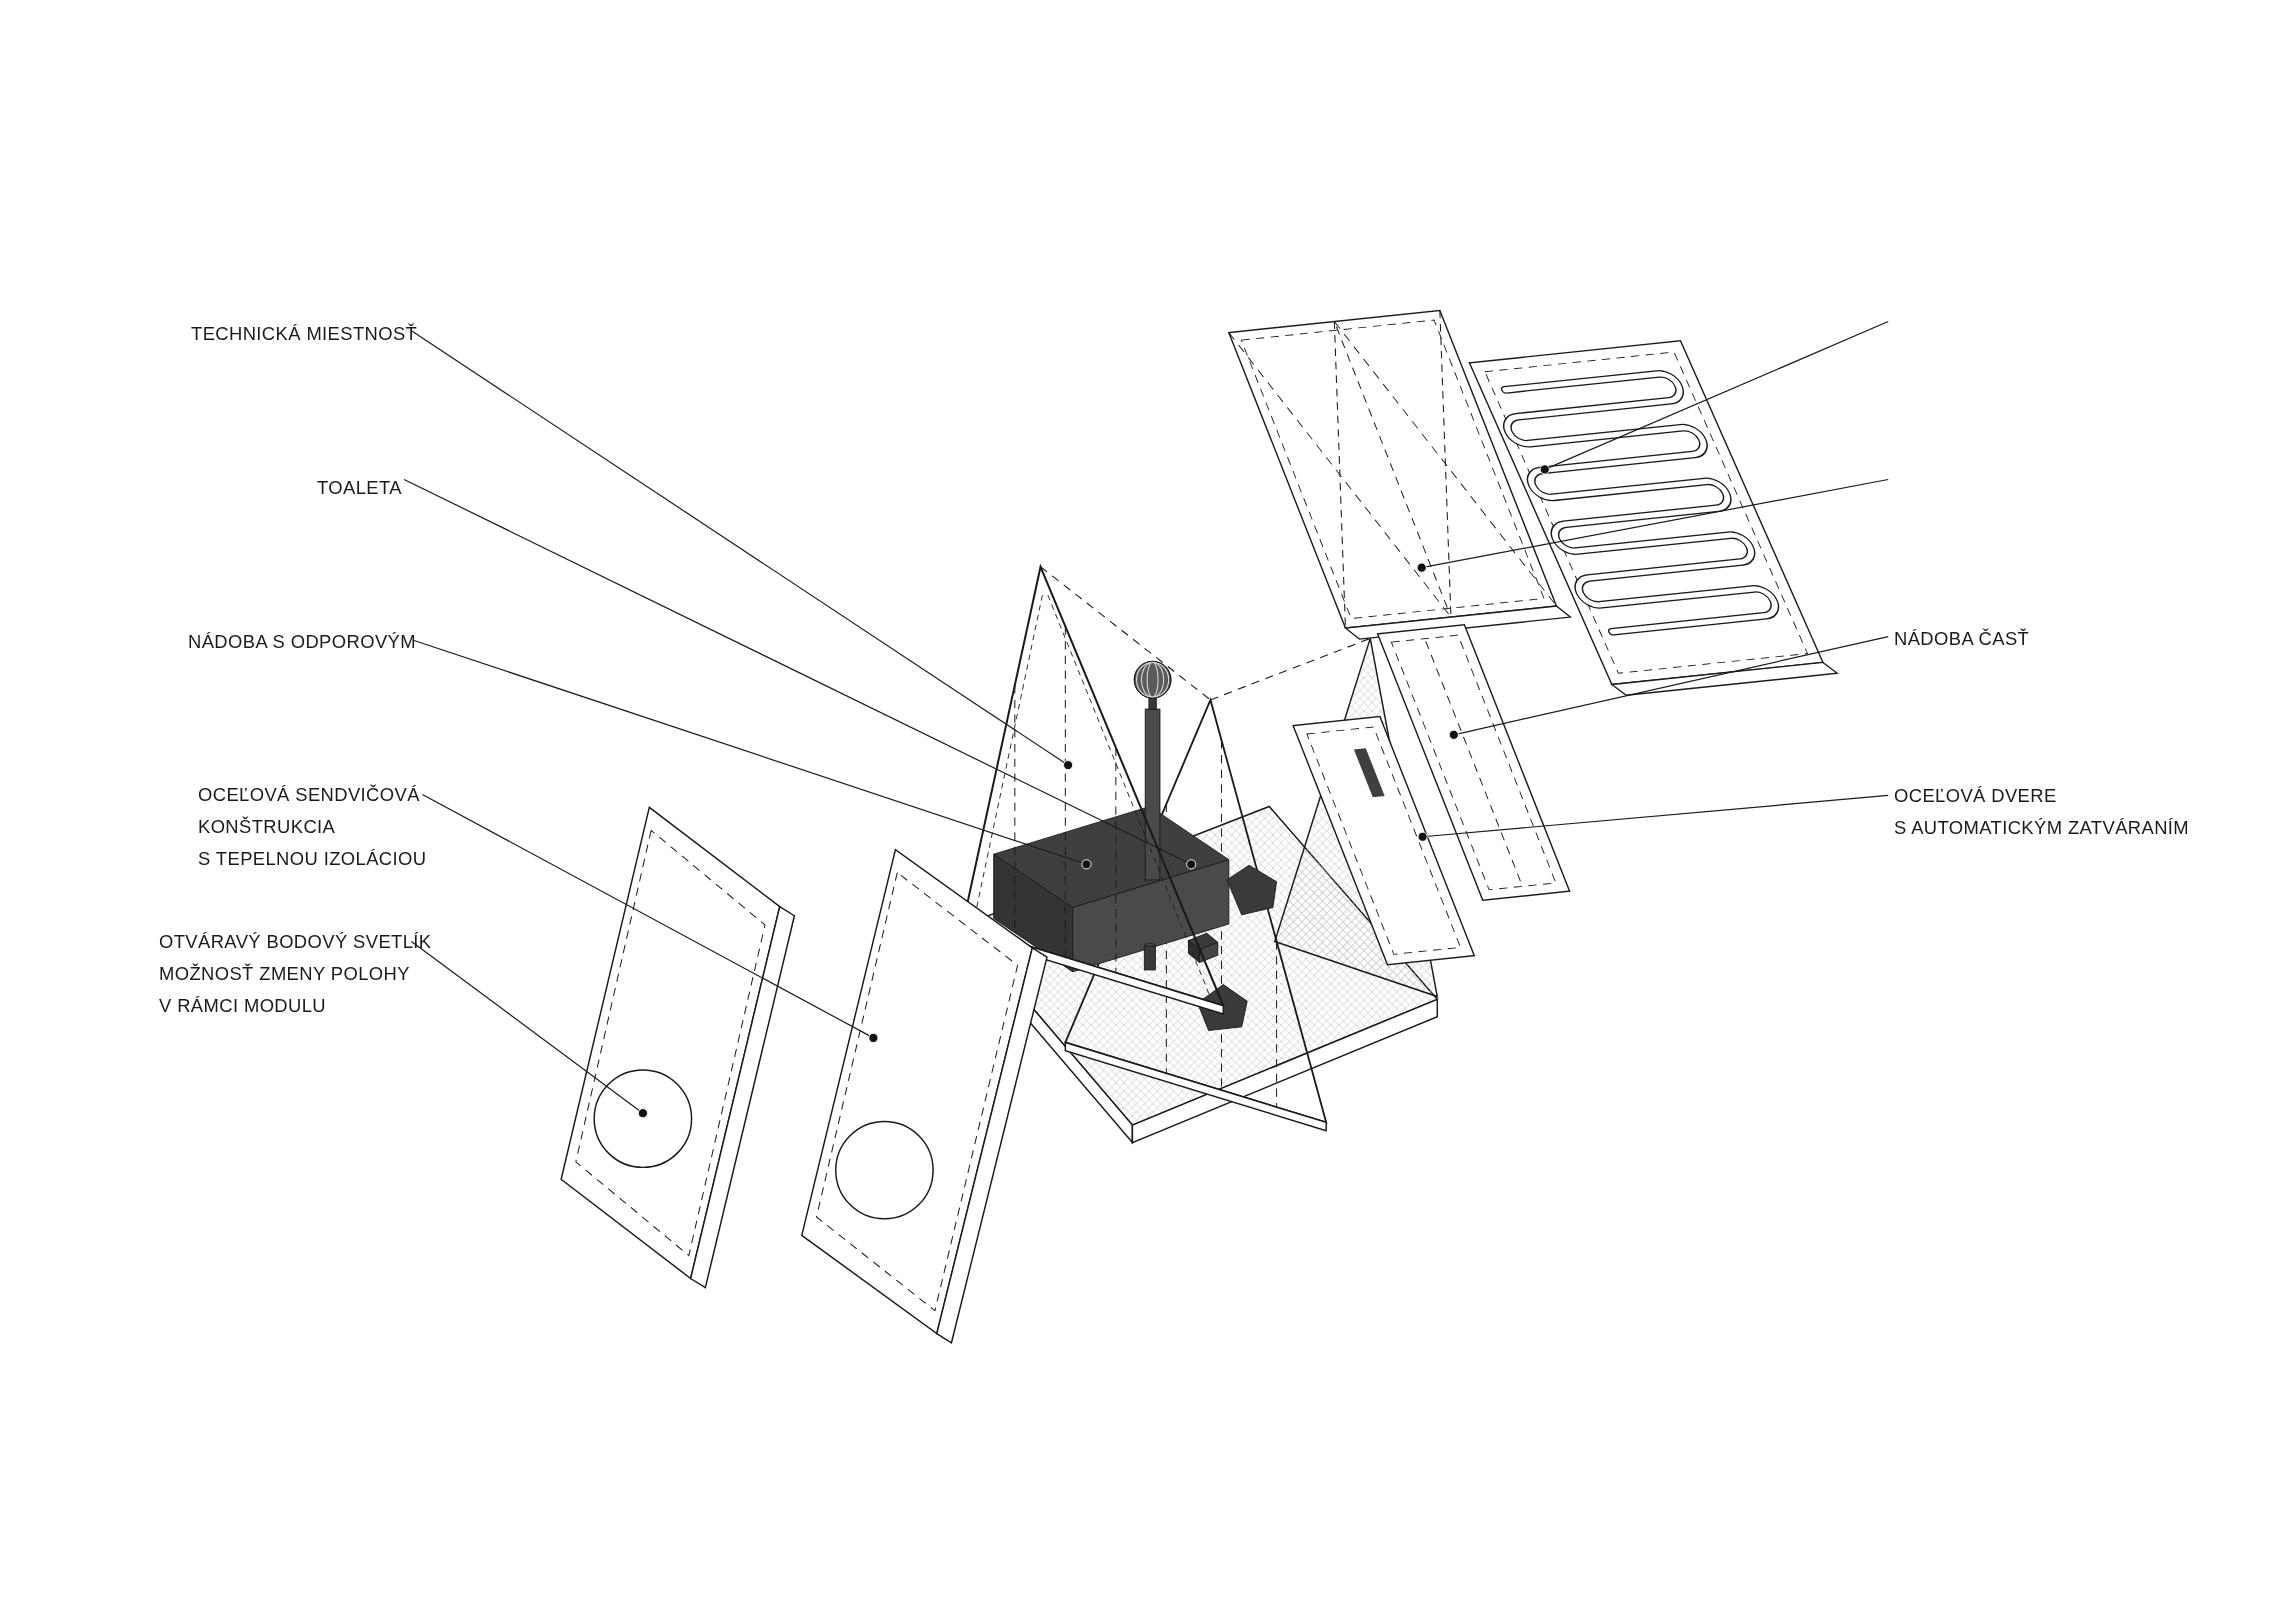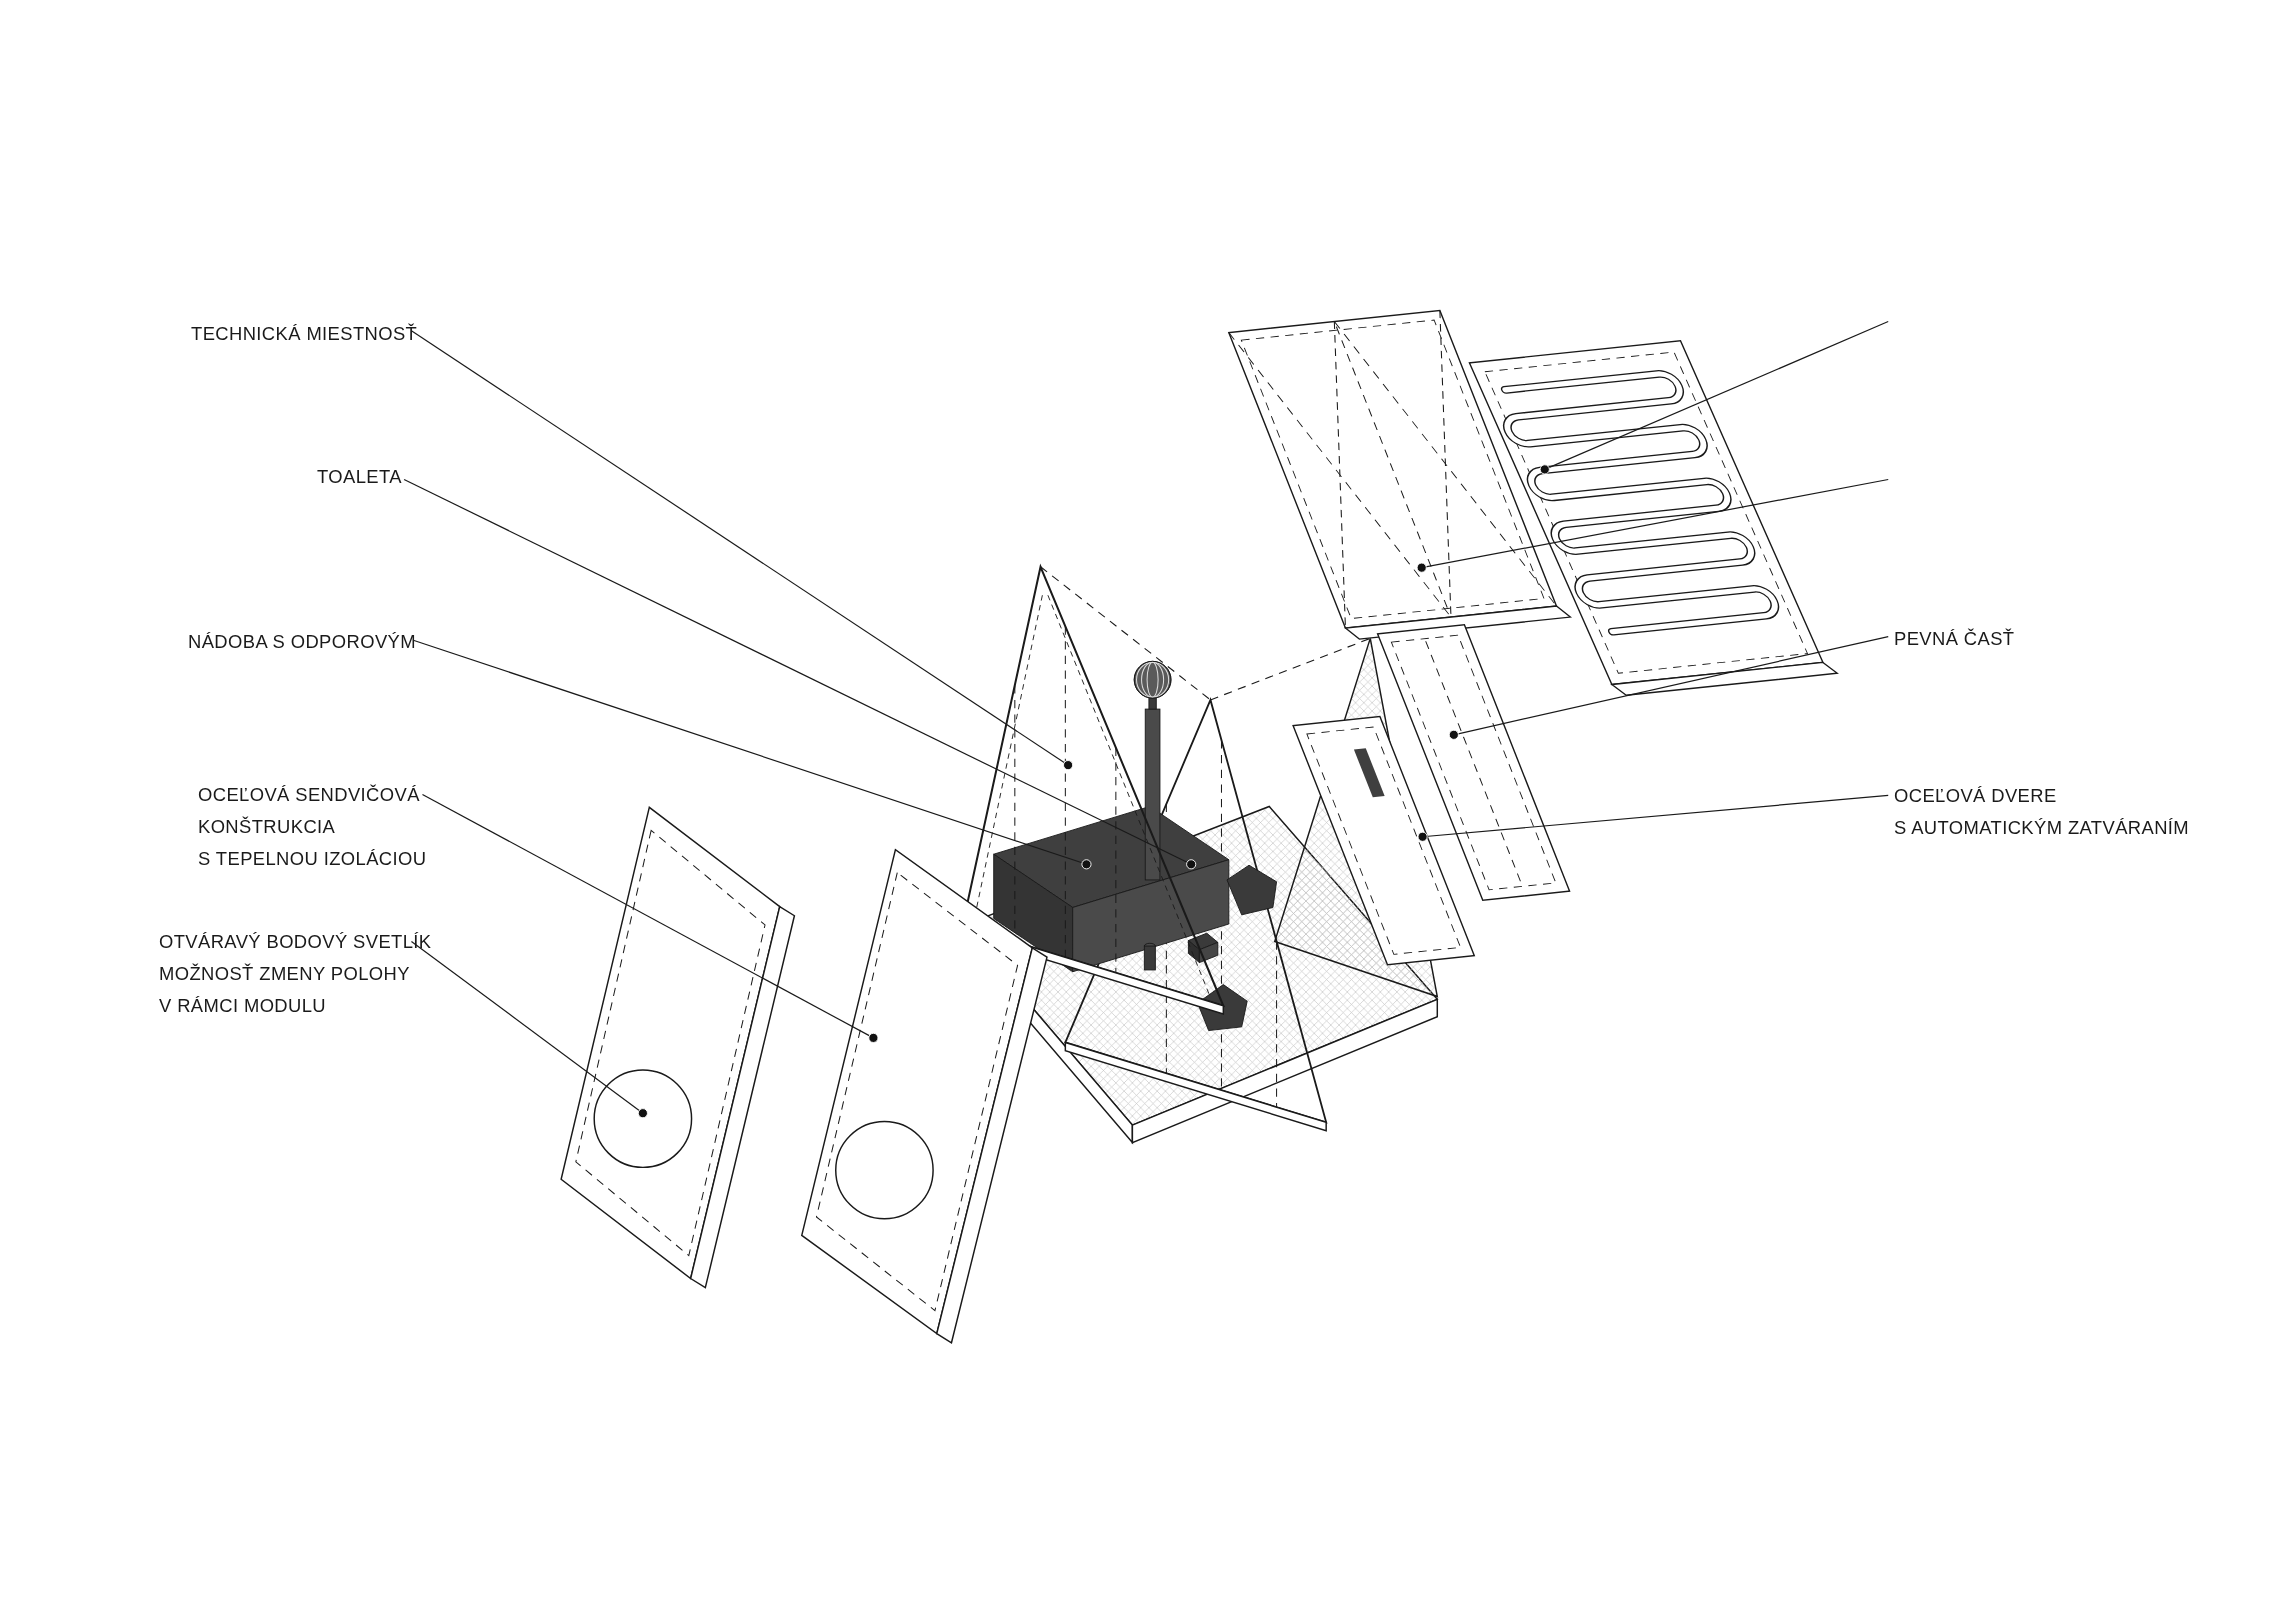--- a/index.html
+++ b/index.html
@@ -165,33 +165,33 @@
         <circle cx="1682" cy="511" r="5"></circle>
         <circle cx="1548" cy="618" r="5"></circle>
         <circle cx="1583" cy="800" r="5"></circle>
         <circle cx="1549" cy="911" r="5"></circle>
       </g>
     </g>
   </svg>
 
   <div class="label" style="left:191px;top:318px">TECHNICKÁ MIESTNOSŤ</div>
 
-  <div class="label" style="left:317px;top:461px">TOALETA</div>
+  <div class="label" style="left:317px;top:472px">TOALETA</div>
 
   <div class="label" style="left:188px;top:626px">NÁDOBA S ODPOROVÝM</div>
 
   <div class="label" style="left:159px;top:926px">OTVÁRAVÝ BODOVÝ SVETLÍK
 MOŽNOSŤ ZMENY POLOHY
 V RÁMCI MODULU</div>
 
   <div class="label" style="left:198px;top:779px">OCEĽOVÁ SENDVIČOVÁ
 KONŠTRUKCIA
 S TEPELNOU IZOLÁCIOU</div>
 
 
 
-  <div class="label" style="left:1894px;top:623px">PEVNÁ ČASŤ</div>
+  <div class="label" style="left:1894px;top:623px">NÁDOBA ČASŤ</div>
 
   <div class="label" style="left:1894px;top:780px">OCEĽOVÁ DVERE
 S AUTOMATICKÝM ZATVÁRANÍM</div>
 
 </div>
 
 
 </body></html>

